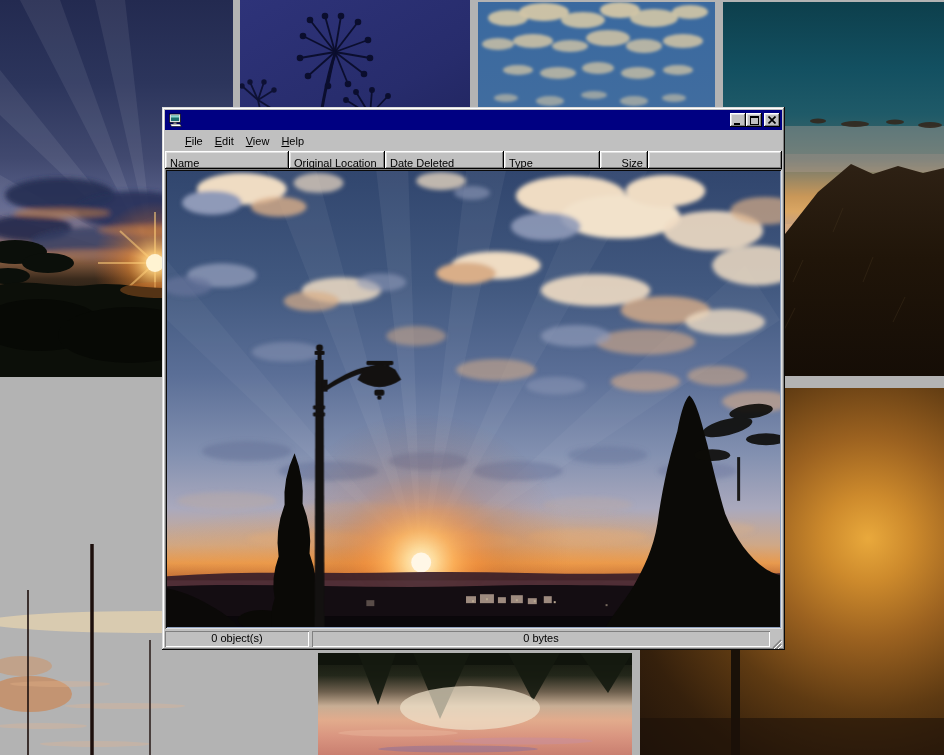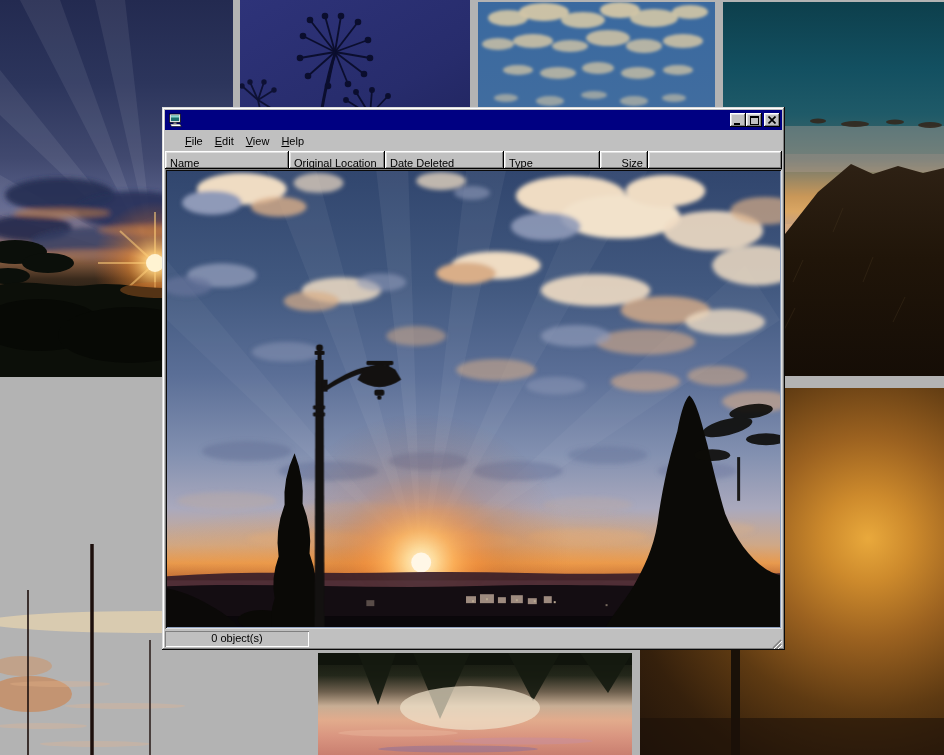--- a/index.html
+++ b/index.html
@@ -521,20 +521,21 @@
           <rect x="200" y="191" width="27" height="4.5" rx="1.5"></rect>
           <path d="M197,200 Q213,190 229,200 L235,210 Q213,225 191,210 Z"></path>
           <rect x="208" y="220" width="10" height="6" rx="2"></rect>
           <circle cx="213" cy="228" r="2.2"></circle>
         </g>
       </svg>
     </div>
 
     <div class="statusbar">
       <div class="spanel s1">0 object(s)</div>
+      <div class="spanel s2">0 bytes</div>
       <div class="grip">
         <svg width="12" height="12" viewBox="0 0 12 12">
           <g stroke="#808080" stroke-width="1.4">
               <line x1="11" y1="3" x2="3" y2="11"></line>
               <line x1="11" y1="7" x2="7" y2="11"></line>
               <line x1="11" y1="11" x2="11" y2="11"></line>
             </g>
           <g stroke="#ffffff" stroke-width="1">
               <line x1="12" y1="4" x2="4" y2="12"></line>
               <line x1="12" y1="8" x2="8" y2="12"></line>

